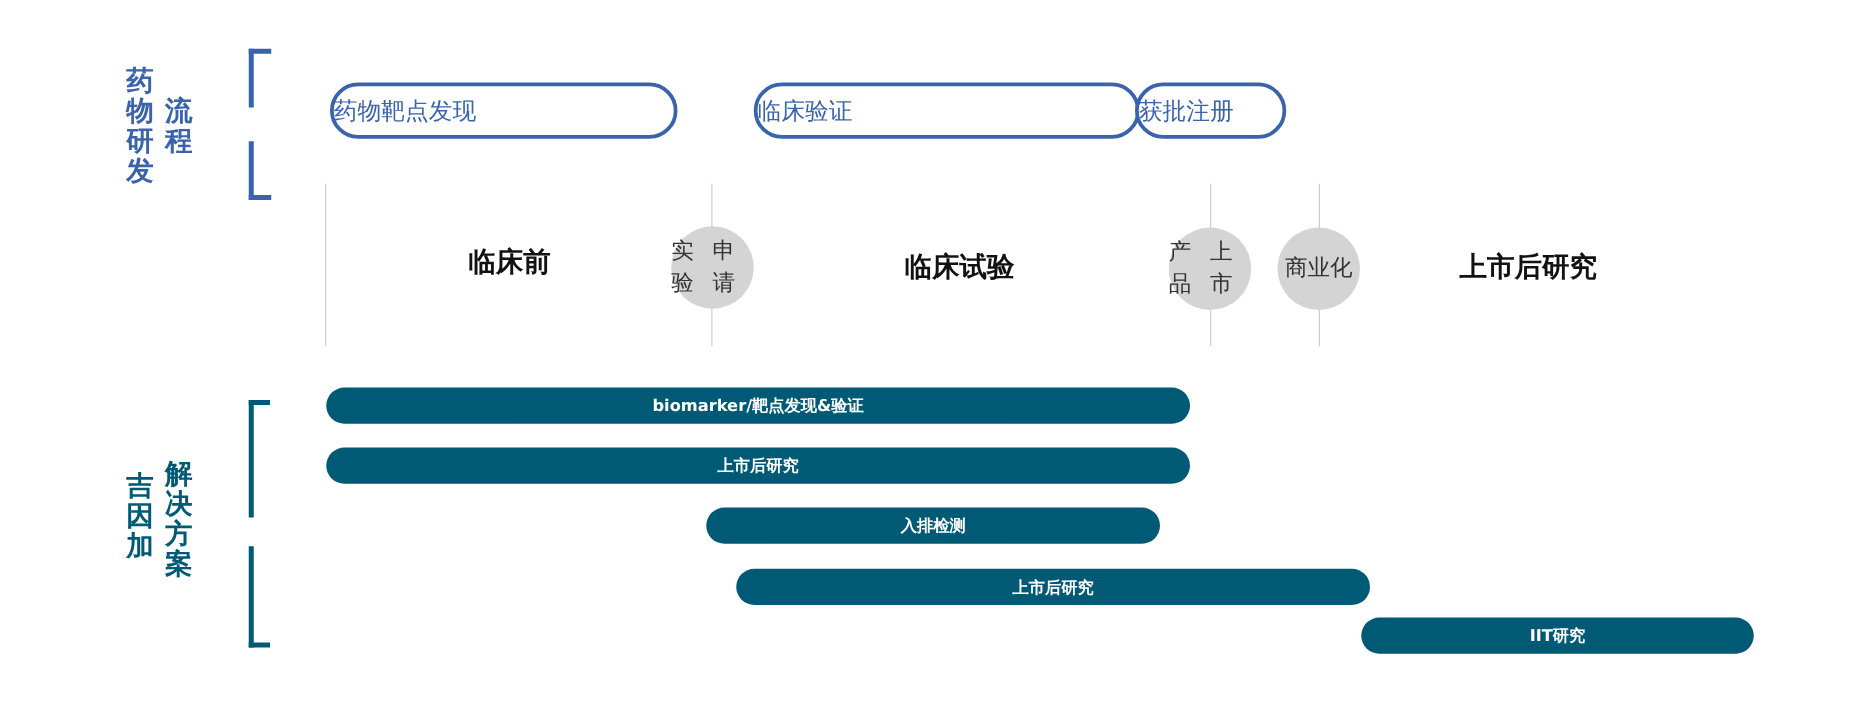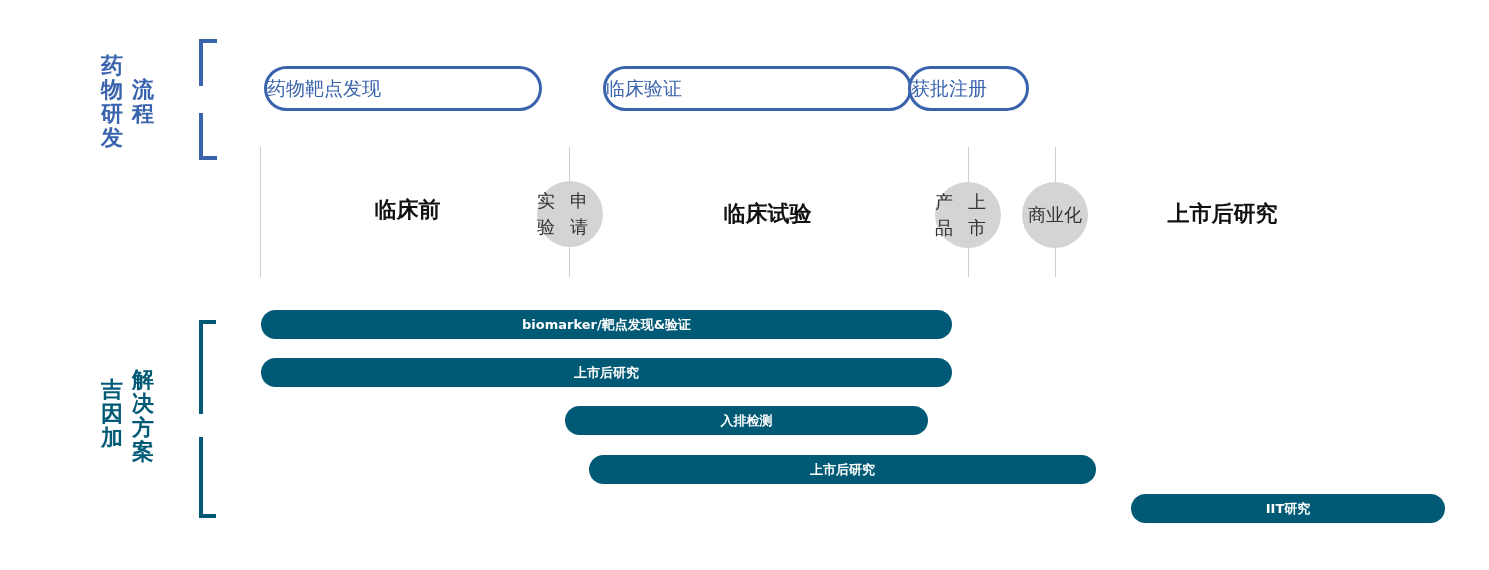--- a/index.html
+++ b/index.html
@@ -77,15 +77,15 @@
 </div>
 <div class="bar" style="left:261px; top:358px; width:691px;">
   <span>上市后研究</span>
 </div>
 <div class="bar" style="left:565px; top:406px; width:363px;">
   <span>入排检测</span>
 </div>
 <div class="bar" style="left:589px; top:455px; width:507px;">
   <span>上市后研究</span>
 </div>
-<div class="bar" style="left:1131px; top:494px; width:314px;">
+<div class="bar" style="left:1089px; top:494px; width:314px;">
   <span>IIT研究</span>
 </div>
 
 </body></html>

